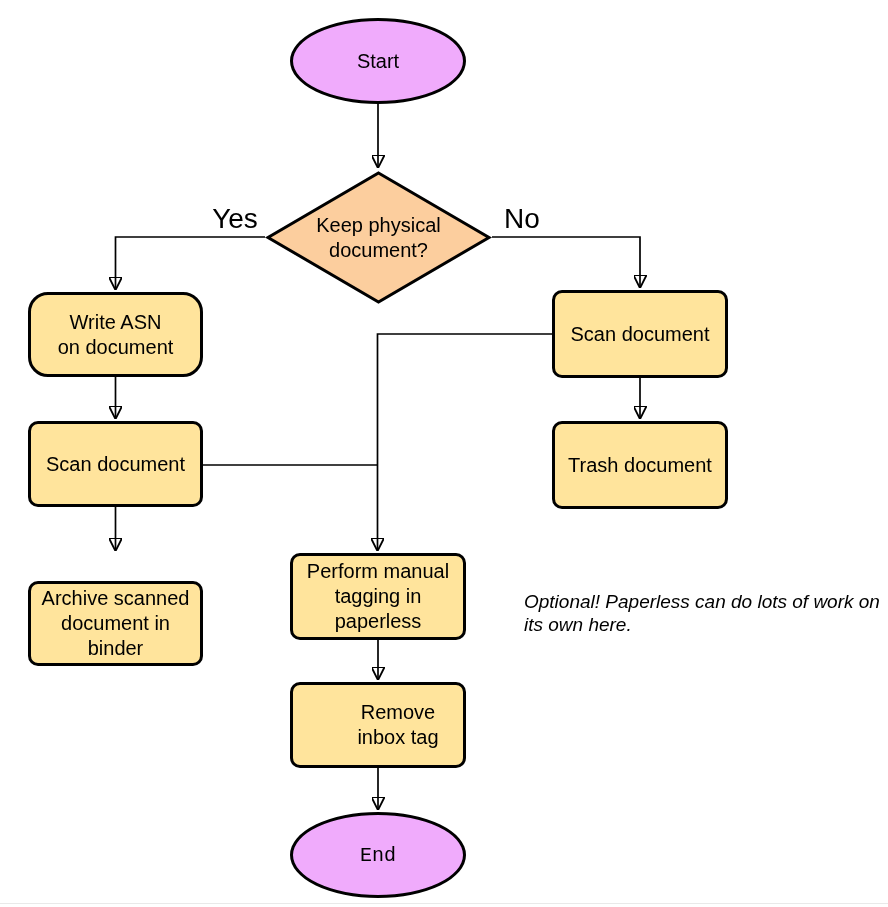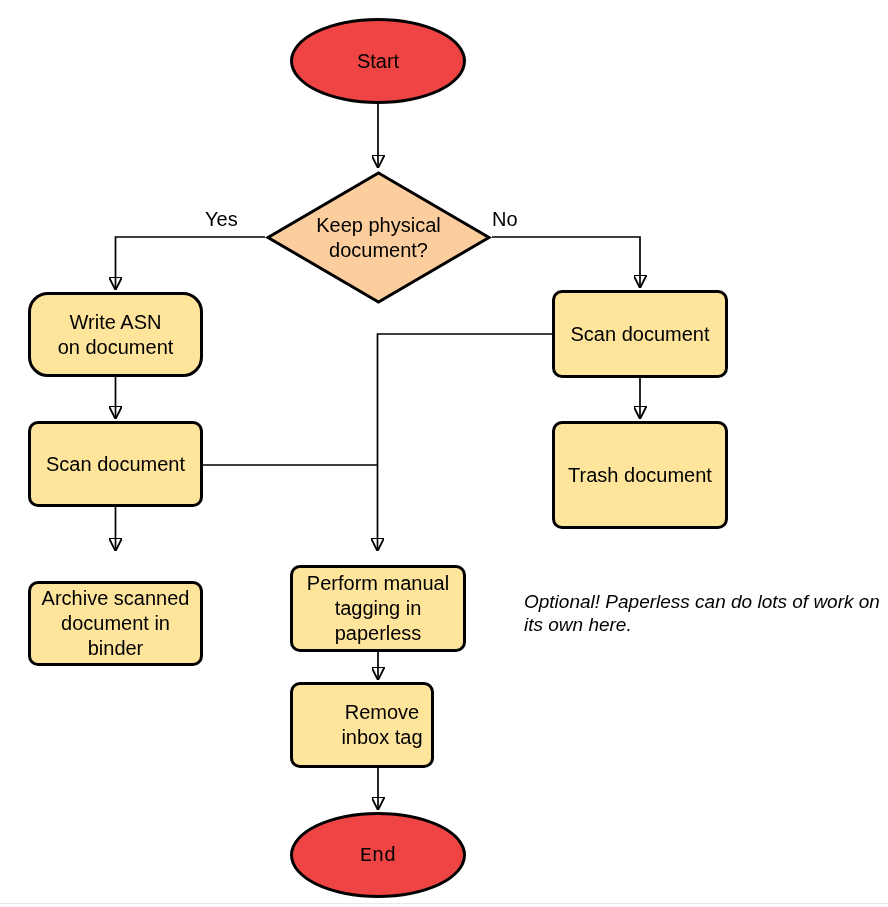--- a/index.html
+++ b/index.html
@@ -28,43 +28,43 @@
     box-sizing: border-box;
     display: flex;
     align-items: center;
     justify-content: center;
     text-align: center;
     font-size: 20px;
     line-height: 25px;
     white-space: pre-line;
   }
   .terminator {
-    background: #ef4444;
+    background: #f0abfc;
     border: 3px solid #000000;
     border-radius: 50%;
   }
   .process {
     background: #ffe49c;
     border: 3px solid #000000;
     border-radius: 10px;
   }
   .decision { background: transparent; border: none; }
   .decision svg { position: absolute; left: 0; top: 0; }
   .decision .node-label {
     position: absolute;
     left: 0; top: 0; right: 0; bottom: 0;
     display: flex;
     align-items: center;
     justify-content: center;
   }
   .edge-label {
     position: absolute;
-    font-size: 20px;
+    font-size: 28px;
     line-height: 22px;
-    text-align: left;
+    text-align: center;
     width: 60px;
   }
   .annotation {
     position: absolute;
     left: 480px;
     top: 590px;
     width: 406px;
     font-size: 19px;
     font-style: italic;
     line-height: 23px;
@@ -130,34 +130,34 @@
   <div class="node process" style="left:28px; top:553px; width:175px; height:85px;margin-top:28px;">
     <span class="node-label">Archive scanned
 document in
 binder</span>
   </div>
 
   <div class="node process" style="left:552px; top:290px; width:176px; height:88px;">
     <span class="node-label">Scan document</span>
   </div>
 
-  <div class="node process" style="left:552px; top:421px; width:176px; height:108px;">
+  <div class="node process" style="left:552px; top:421px; width:176px; height:88px;">
     <span class="node-label">Trash document</span>
   </div>
 
-  <div class="node process" style="left:290px; top:553px; width:176px; height:87px;margin-top:12px;">
+  <div class="node process" style="left:290px; top:553px; width:176px; height:87px;">
     <span class="node-label">Perform manual
 tagging in
 paperless</span>
   </div>
 
   <div class="annotation">Optional! Paperless can do lots of work on
 its own here.</div>
 
-  <div class="node process" style="left:290px; top:682px; width:144px; height:86px;padding-left:40px;">
+  <div class="node process" style="left:290px; top:682px; width:176px; height:86px;padding-left:40px;">
     <span class="node-label">Remove
 inbox tag</span>
   </div>
 
   <div class="node terminator" style="left:290px; top:812px; width:176px; height:86px;font-family:Liberation Mono, monospace;">
     <span class="node-label">End</span>
   </div>
 
   <div class="bottom-divider"></div>
 

